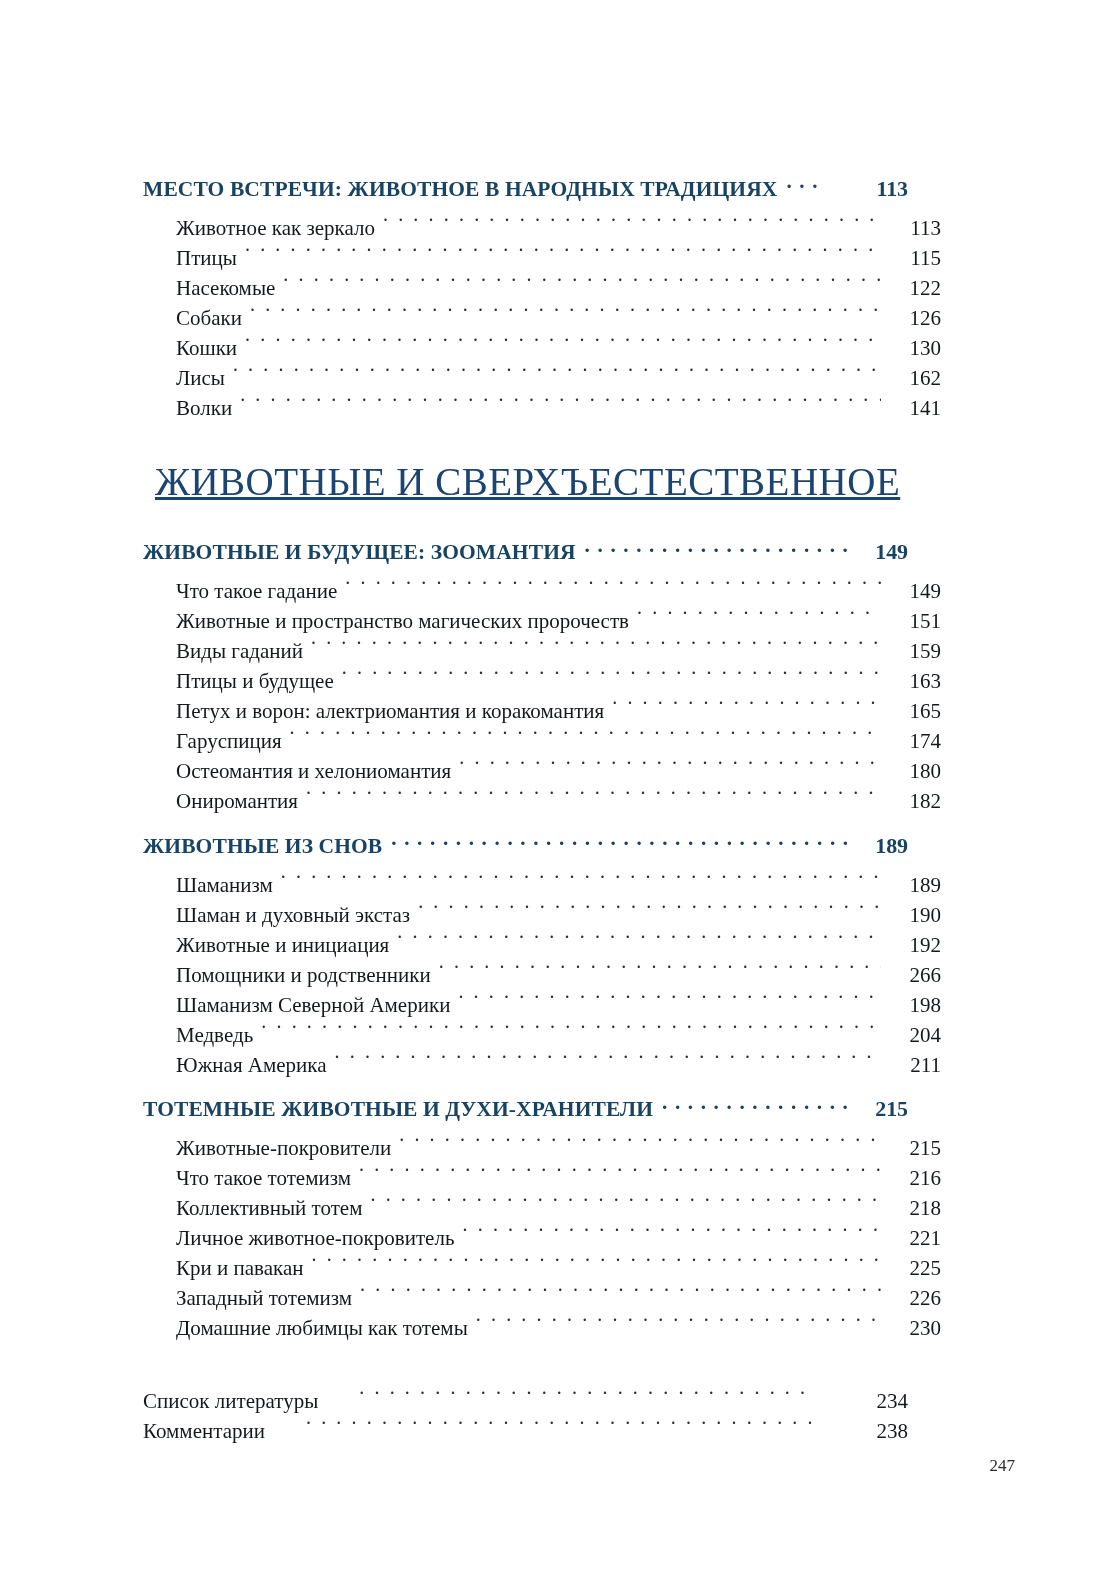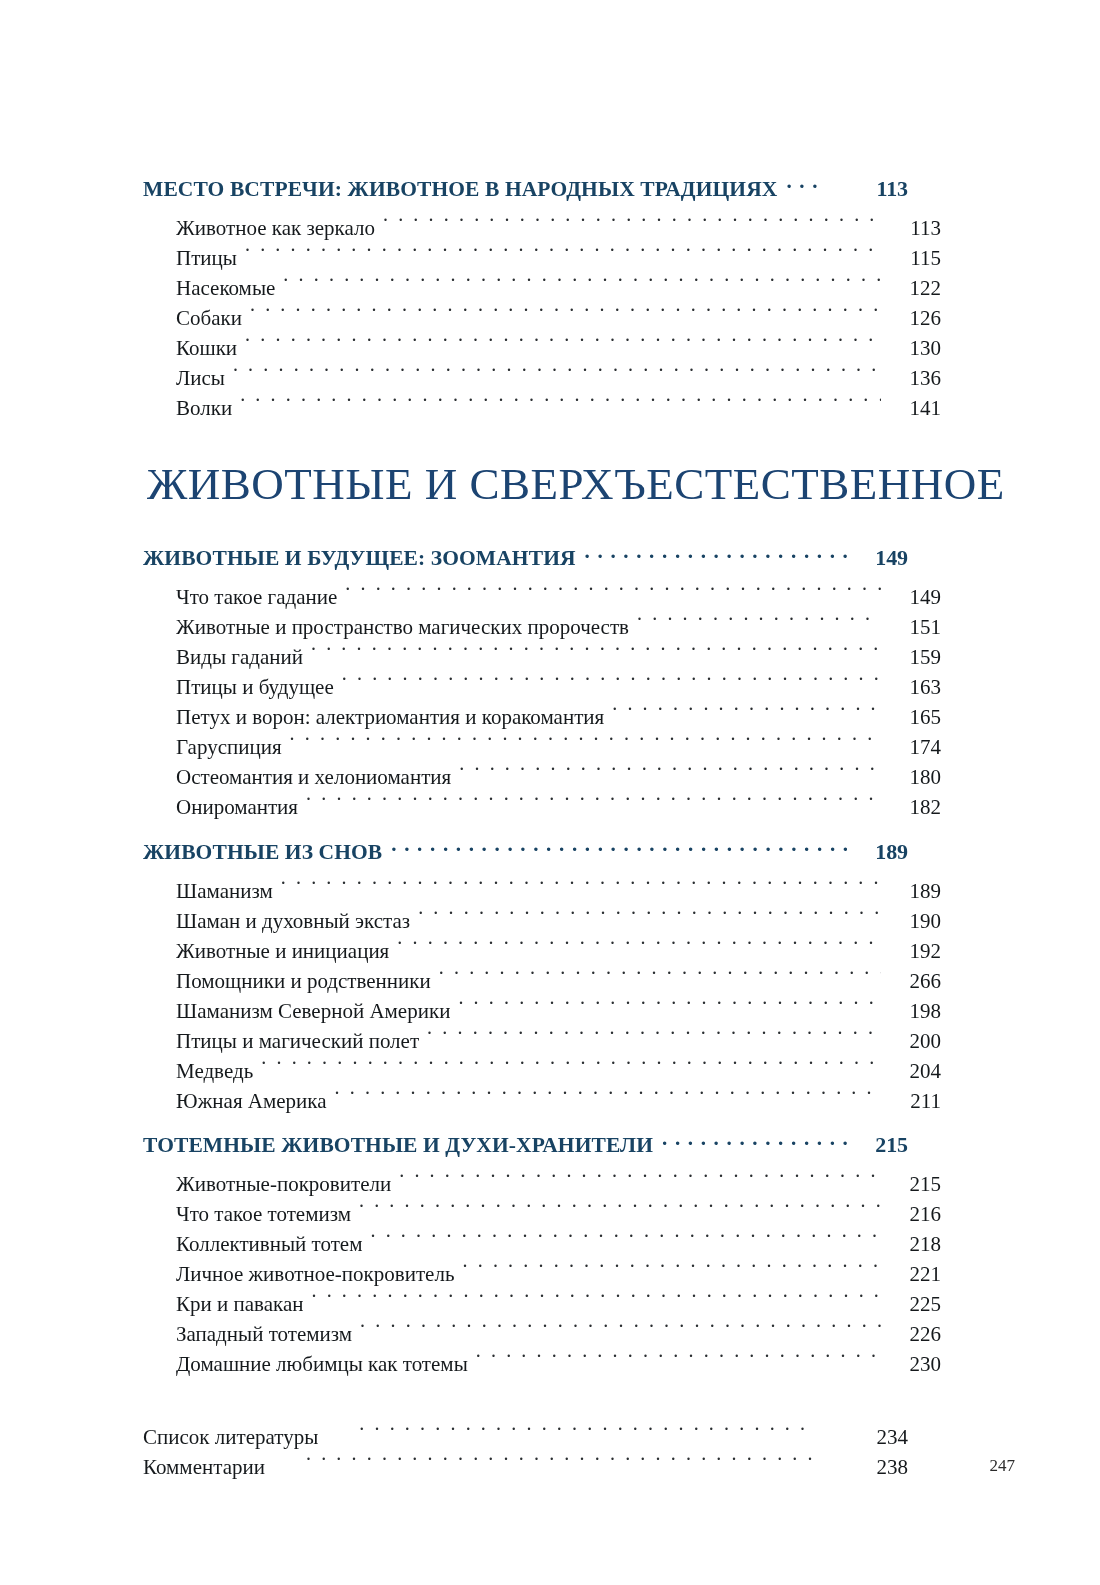--- a/index.html
+++ b/index.html
@@ -112,27 +112,28 @@
   }
 
   
   .group { margin-bottom: 0; }
   .group + .section-head { margin-top: 23px; }
   .first-group .entry:first-child { margin-top: 3px; }
 
   
   .part-title {
     color: #1c4472;
-    font-size: 45px;
+    font-size: 39px;
     letter-spacing: 0.5px;
     font-weight: normal;
-    margin: 4px;
+    margin: 12px;
     padding: 0;
     line-height: 1;
     white-space: nowrap;
+    text-decoration: underline;
   }
   .part-title-wrap {
     margin-top: 47px;
     margin-bottom: 37px;
   }
 
   
   .backmatter {
     margin-top: 43px;
   }
@@ -185,21 +186,21 @@
         <span class="pnum">126</span>
       </div>
       <div class="row entry">
         <span class="title">Кошки</span>
         <span class="leader"></span>
         <span class="pnum">130</span>
       </div>
       <div class="row entry">
         <span class="title">Лисы</span>
         <span class="leader"></span>
-        <span class="pnum">136</span>
+        <span class="pnum">162</span>
       </div>
       <div class="row entry">
         <span class="title">Волки</span>
         <span class="leader"></span>
         <span class="pnum">141</span>
       </div>
     </div>
 
     <div class="part-title-wrap">
       <div class="part-title">ЖИВОТНЫЕ И СВЕРХЪЕСТЕСТВЕННОЕ</div>
@@ -278,25 +279,20 @@
         <span class="title">Помощники и родственники</span>
         <span class="leader"></span>
         <span class="pnum">266</span>
       </div>
       <div class="row entry">
         <span class="title">Шаманизм Северной Америки</span>
         <span class="leader"></span>
         <span class="pnum">198</span>
       </div>
       <div class="row entry">
-        <span class="title">Птицы и магический полет</span>
-        <span class="leader"></span>
-        <span class="pnum">200</span>
-      </div>
-      <div class="row entry">
         <span class="title">Медведь</span>
         <span class="leader"></span>
         <span class="pnum">204</span>
       </div>
       <div class="row entry">
         <span class="title">Южная Америка</span>
         <span class="leader"></span>
         <span class="pnum">211</span>
       </div>
     </div>

